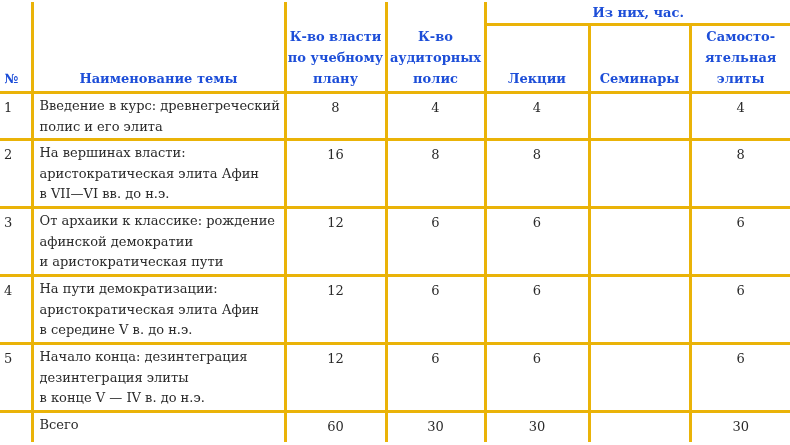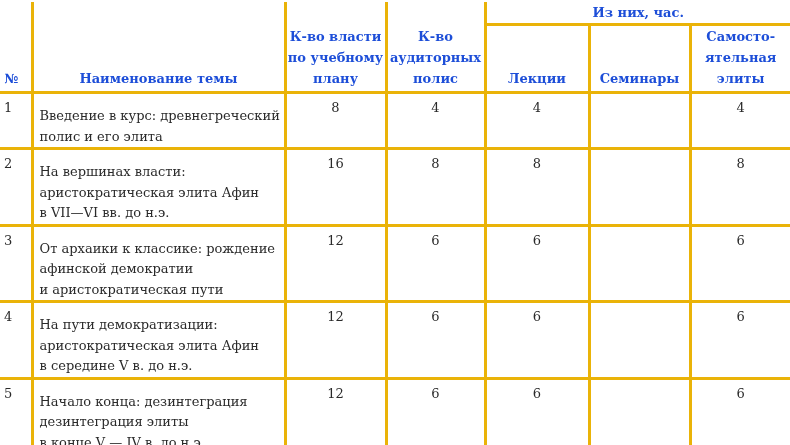--- a/index.html
+++ b/index.html
@@ -7,21 +7,21 @@
          font-family:"DejaVu Serif", "Liberation Serif", serif; color:#222; }
   table { position:absolute; left:0px; top:2px; border-collapse:collapse;
           table-layout:fixed; width:790px; }
   td, th { border:3px solid #eab308; padding:0; vertical-align:top; }
   th { font-weight:bold; font-size:13px; text-align:center; vertical-align:bottom;
        line-height:21px; color:#1d4ed8; padding-bottom:2px; }
   th.top { vertical-align:middle; padding:0; height:21px; }
   th.numh { text-align:left; padding-left:4px; }
   td { font-size:13px; line-height:20.5px; color:#2a2a2a; }
   td.num { padding-left:4px; padding-top:4px; }
-  td.topic { padding-left:6px; padding-top:12px; }
+  td.topic { padding-left:6px; padding-top:2px; }
   td.val { text-align:center; padding-top:4px; }
   tr.r1 td { height:40px; }
   tr.r2 td, tr.r3 td, tr.r4 td, tr.r5 td { height:61px; }
   tr.tot td { height:25px; }
   th.lefthide, td.lefthide { border-left:0; }
   th.righthide, td.righthide { border-right:0; }
   tr.toprow th { border-top:0; }
   tr.tot td { border-bottom:0; }
 </style>
 </head>

